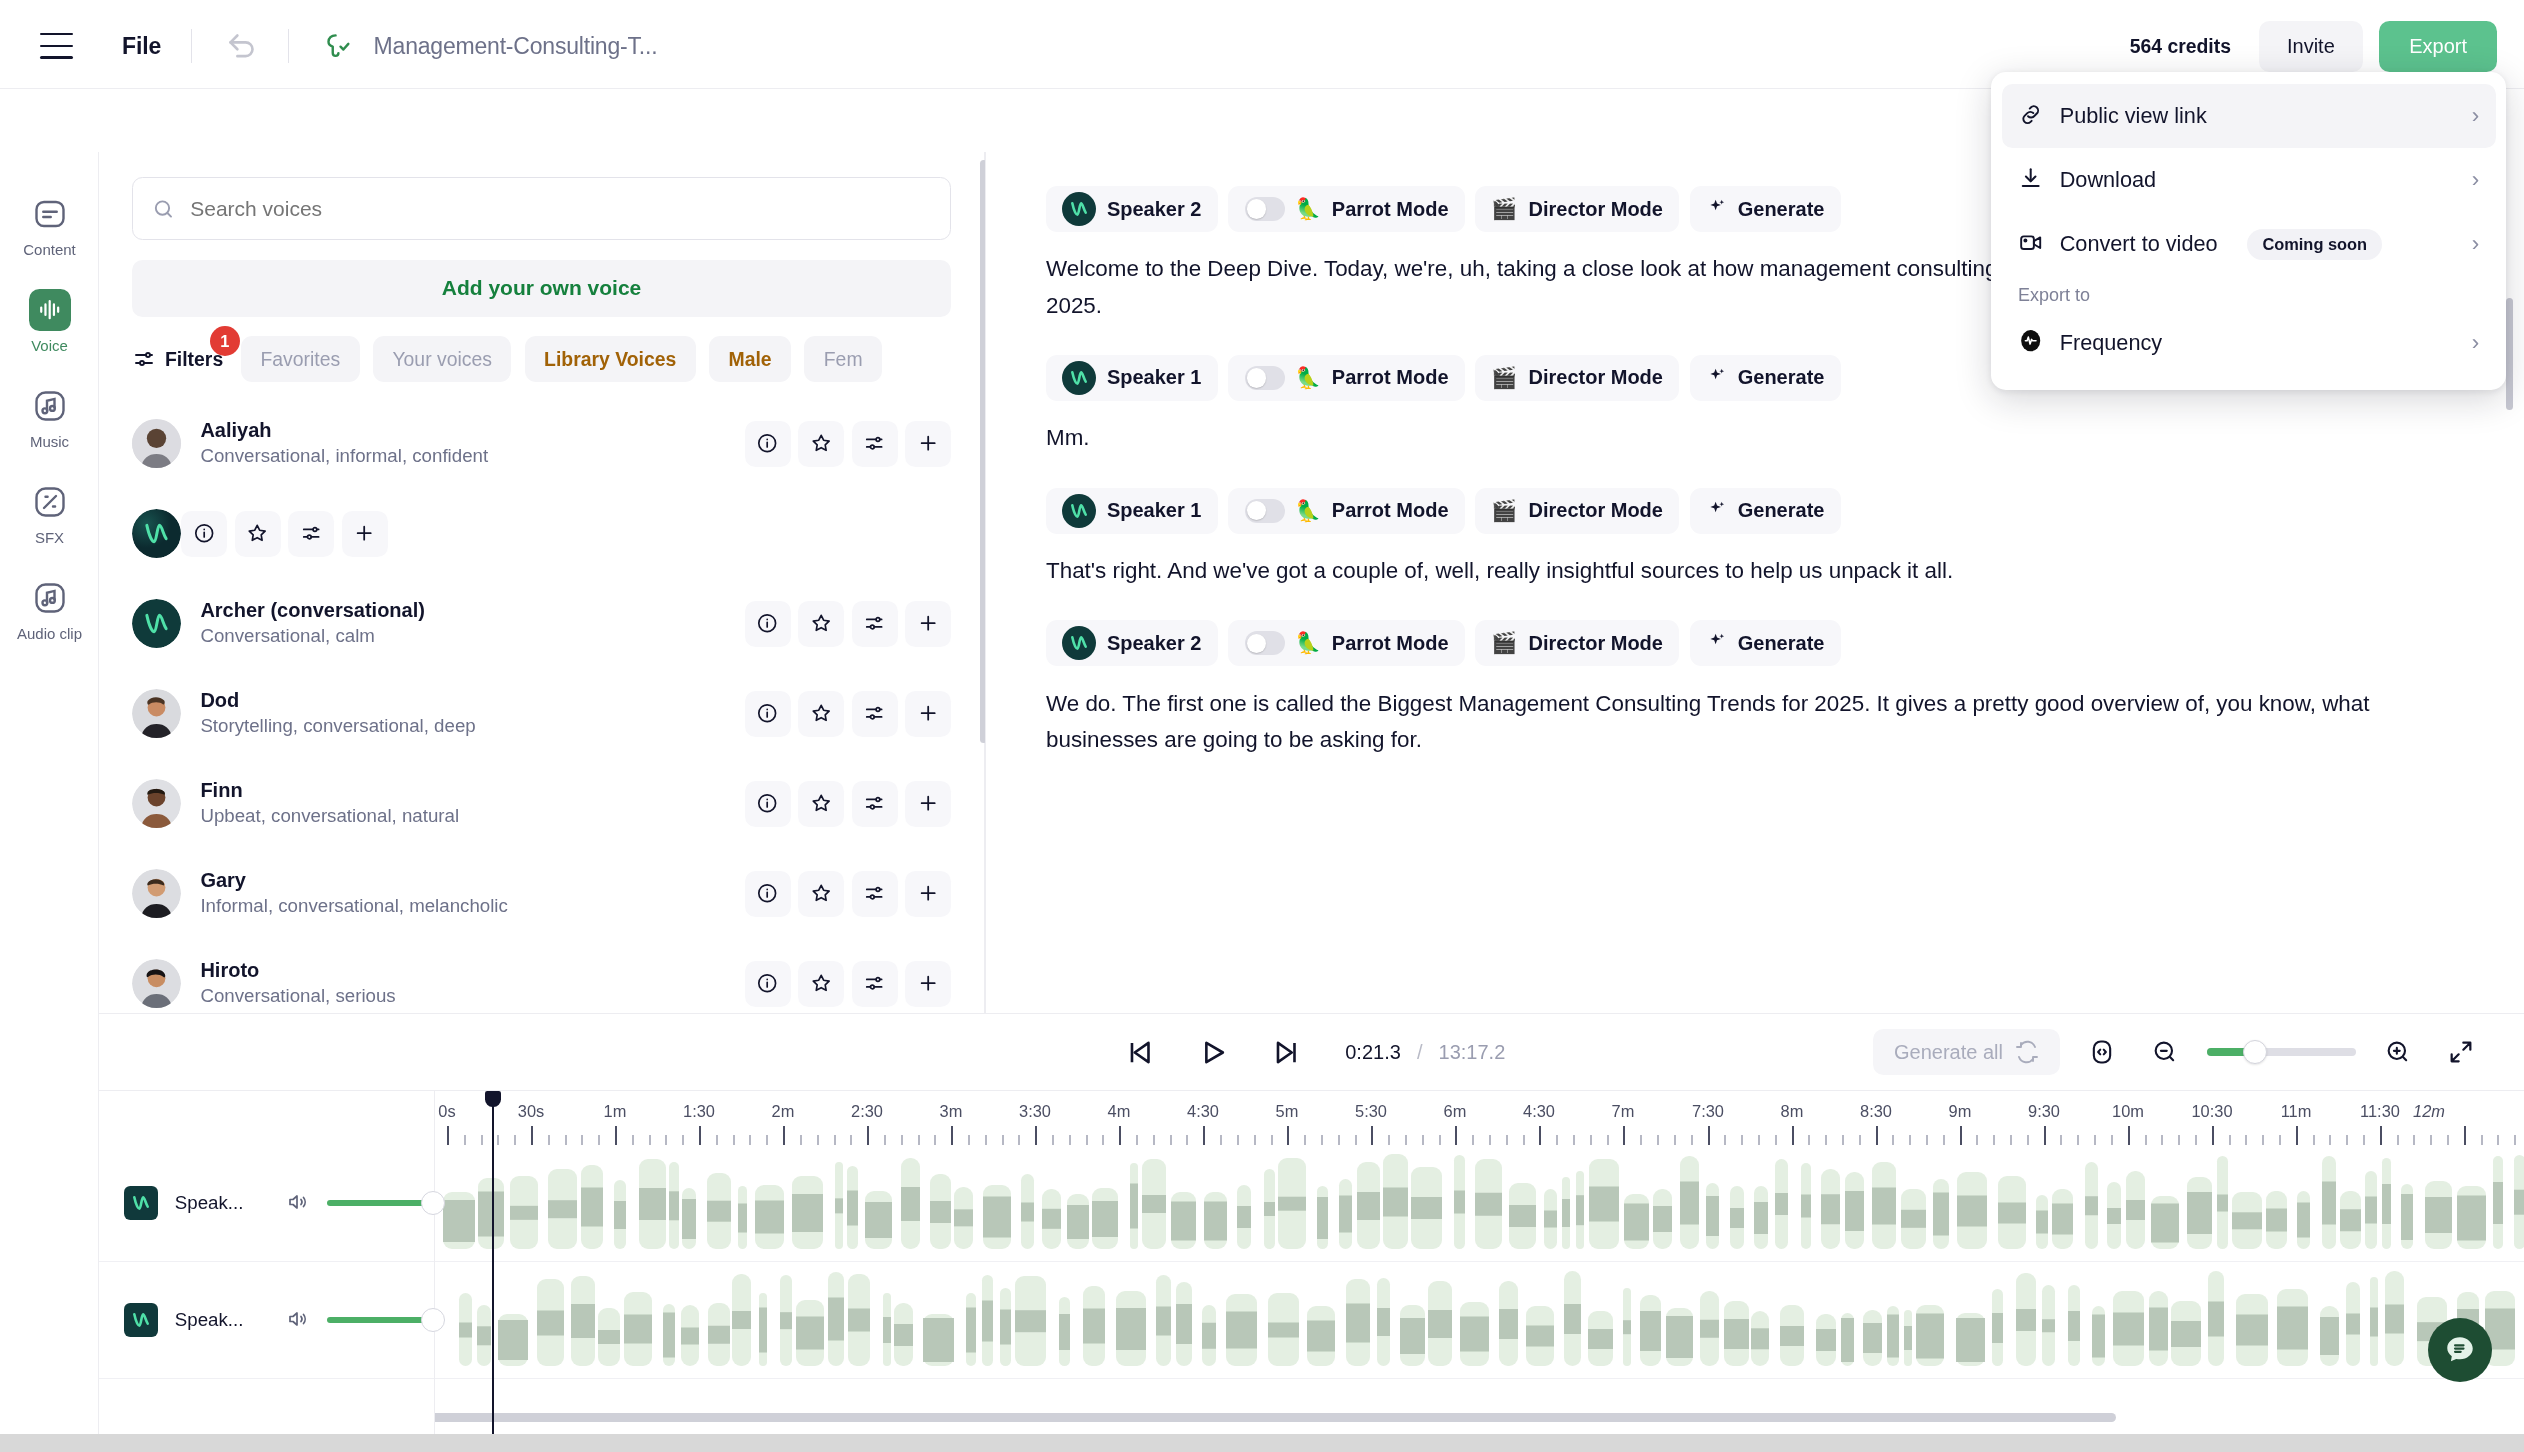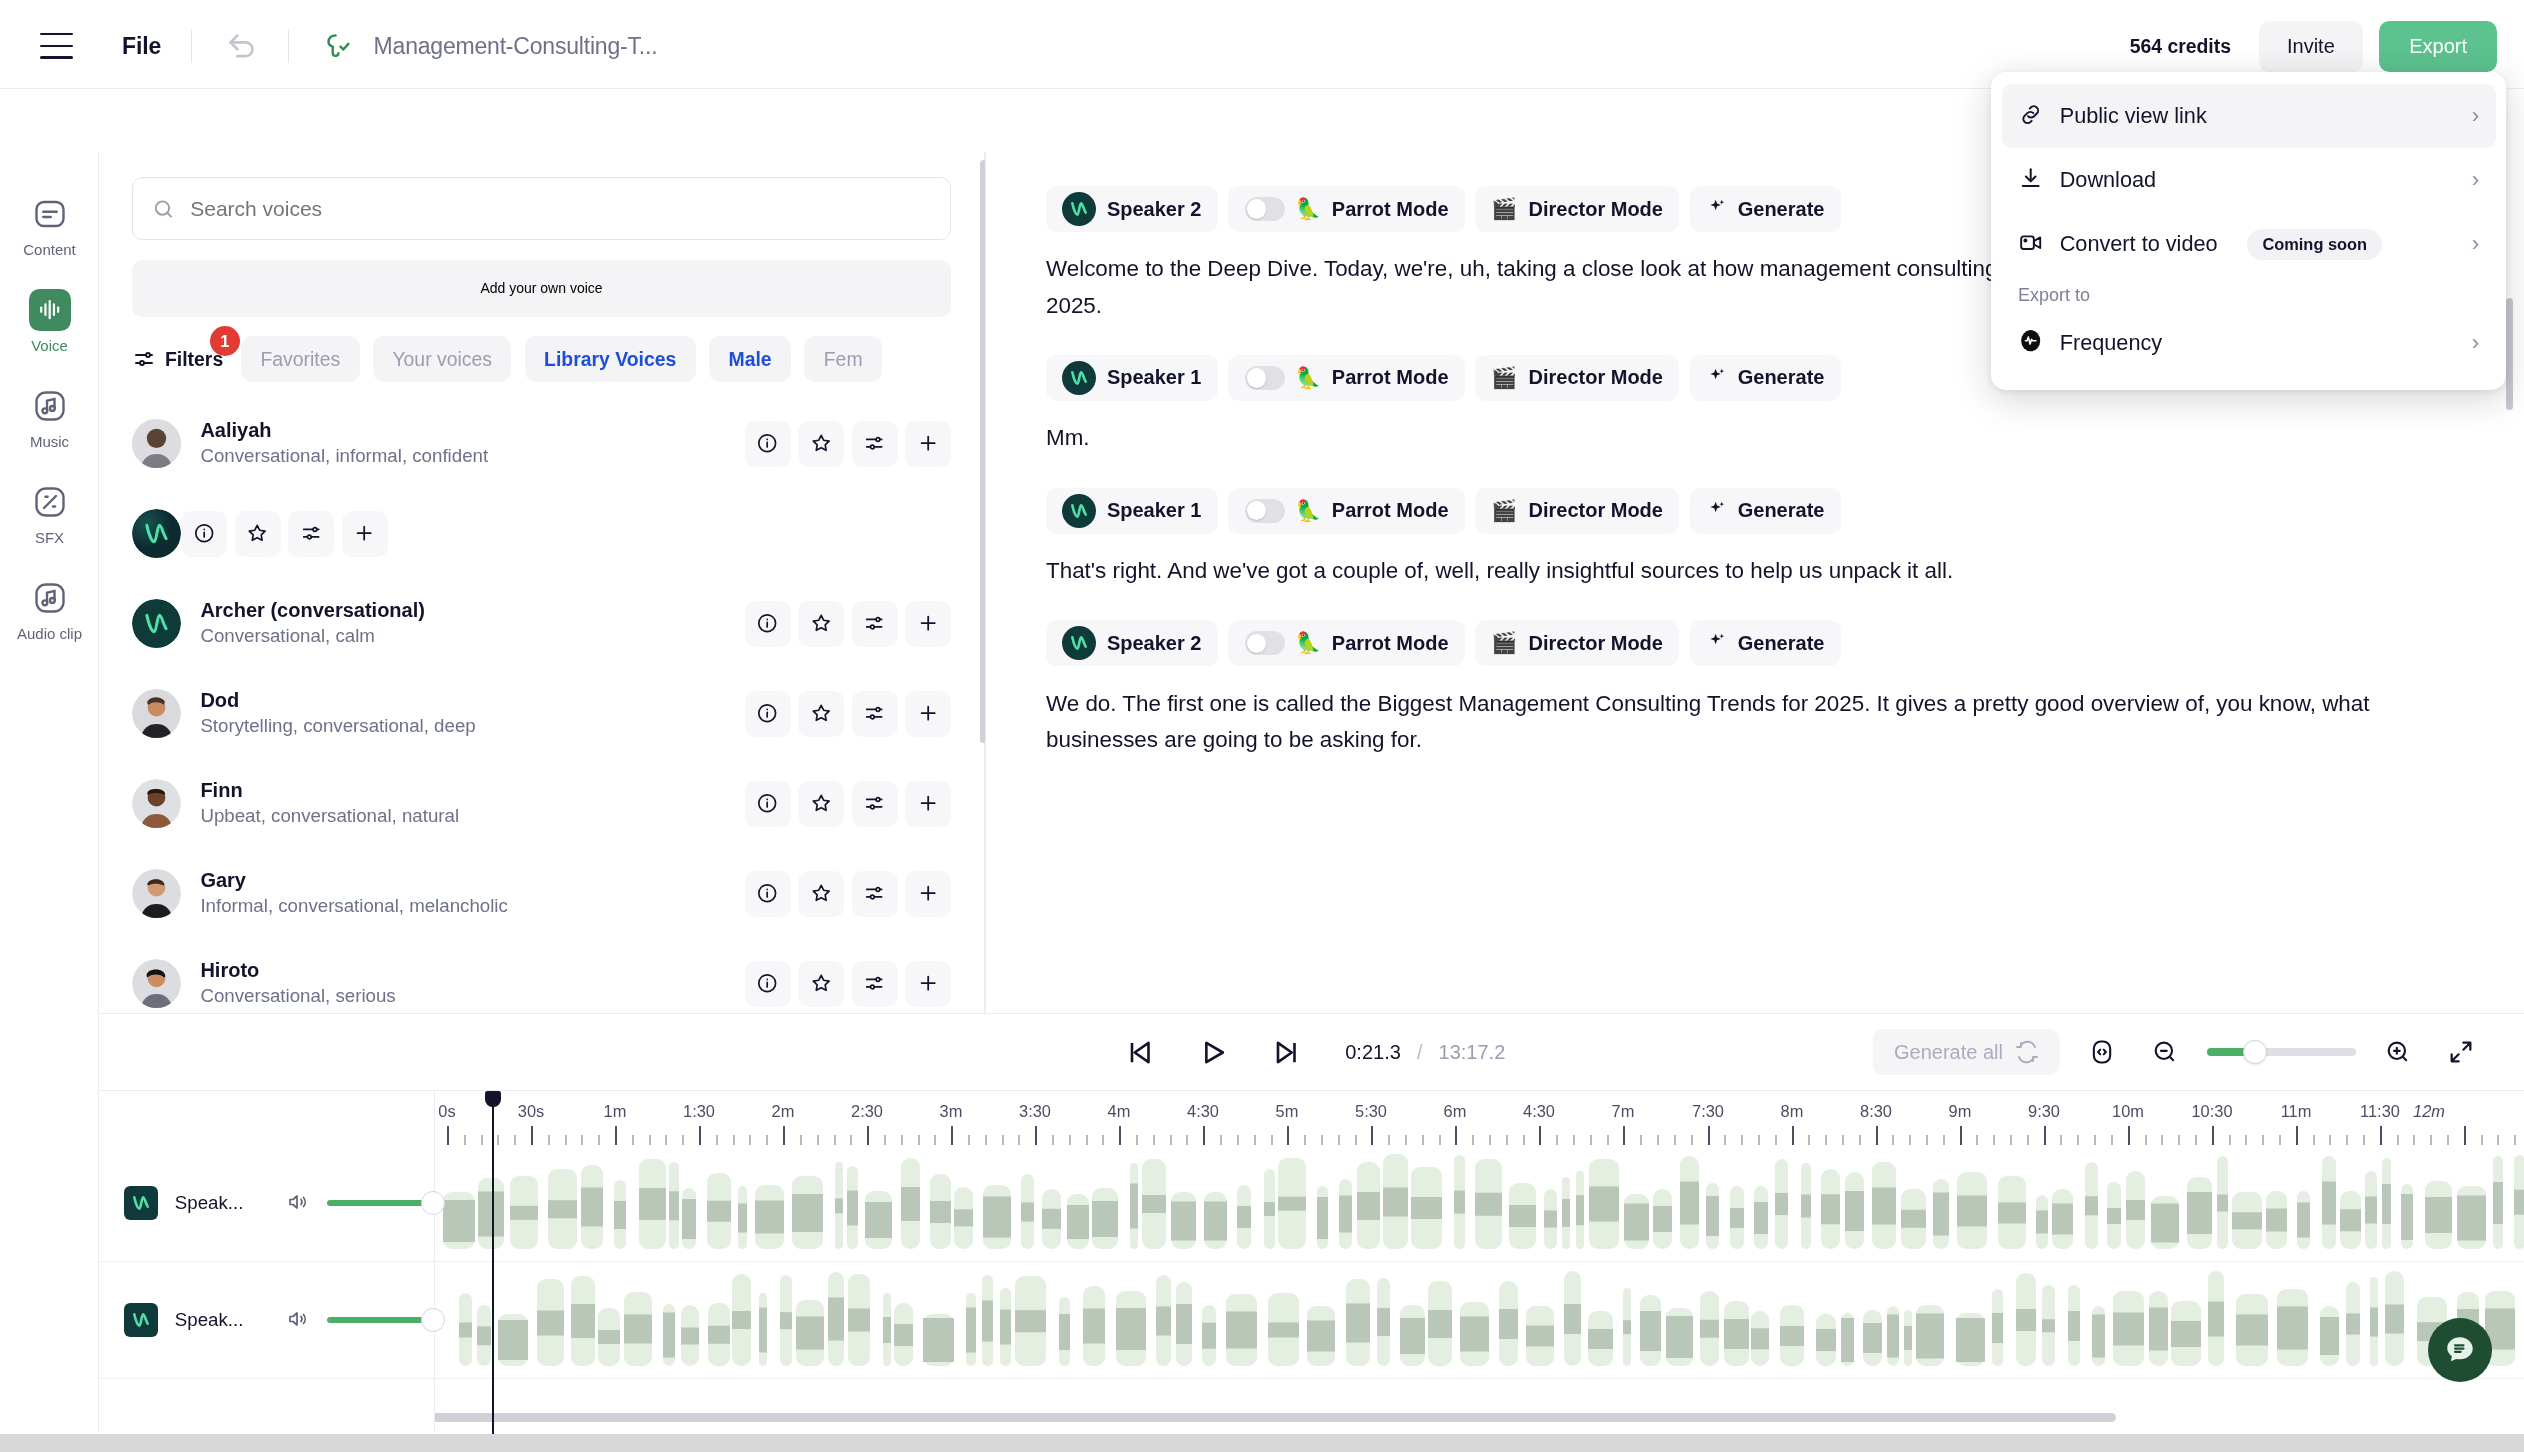--- a/index.html
+++ b/index.html
@@ -86,35 +86,35 @@
     margin:25.4px 33px 0 33px; height:63px; border:0.7px solid #e3e3ea;
     border-radius:10.5px; display:flex; align-items:center; padding:0 19.4px; gap:15px; cursor:text;
   }
   .searchbox input {
     border:none; outline:none; font-size:21px; color:#9a9db0;
     font-family:"Liberation Sans",sans-serif; width:100%; background:transparent;
   }
   .addvoice {
     margin:19.4px 33px 0 33px; height:57px; background:#f4f4f7; border-radius:10.5px;
     display:flex; align-items:center; justify-content:center;
-    font-size:14px; font-weight:400; color:#000000; cursor:pointer;
+    font-size:21px; font-weight:700; color:#15803d; cursor:pointer;
   }
   .filterrow { margin:19.4px 0 0 33px; display:flex; align-items:center; gap:13.4px; }
   .filters-btn { display:flex; align-items:center; gap:9px; position:relative; cursor:pointer; padding-right:4.5px;}
   .filters-btn .t { font-size:19.4px; font-weight:700; color:#12142b; }
   .badge {
     position:absolute; right:-12px; top:-21px; width:30px;height:30px;border-radius:50%;
     background:#e23b34; color:#fff; font-size:16.4px; font-weight:700;
     display:flex;align-items:center;justify-content:center;
   }
   .chip {
     height:46px; border-radius:11.2px; background:#f4f4f7; padding:0 19.4px;
     display:flex; align-items:center; font-size:19.4px; color:#9a9db0; white-space:nowrap; cursor:pointer;
   }
-  .chip.sel { color:#1d4ed8; font-weight:700;text-align:right; }
+  .chip.sel { color:#a16207; font-weight:700;text-align:right; }
 
   .voicelist { margin-top:16.4px; }
   .voicerow { height:90px; display:flex; align-items:center; padding:0 33px; cursor:pointer; }
   .avatar { width:49px;height:49px;border-radius:50%; flex:0 0 49px; overflow:hidden; position:relative;}
   .vmeta { margin-left:19.4px; flex:1; }
   .vname { font-size:20px; font-weight:700; color:#12142b; line-height:1.25; }
   .vdesc { font-size:18.7px; color:#6d7189; line-height:1.35; }
   .vacts { display:flex; gap:7.5px; }
   .iconbtn { width:46px;height:46px; border-radius:10.5px; background:#f7f7fa; display:flex;align-items:center;justify-content:center; cursor:pointer; }
 

